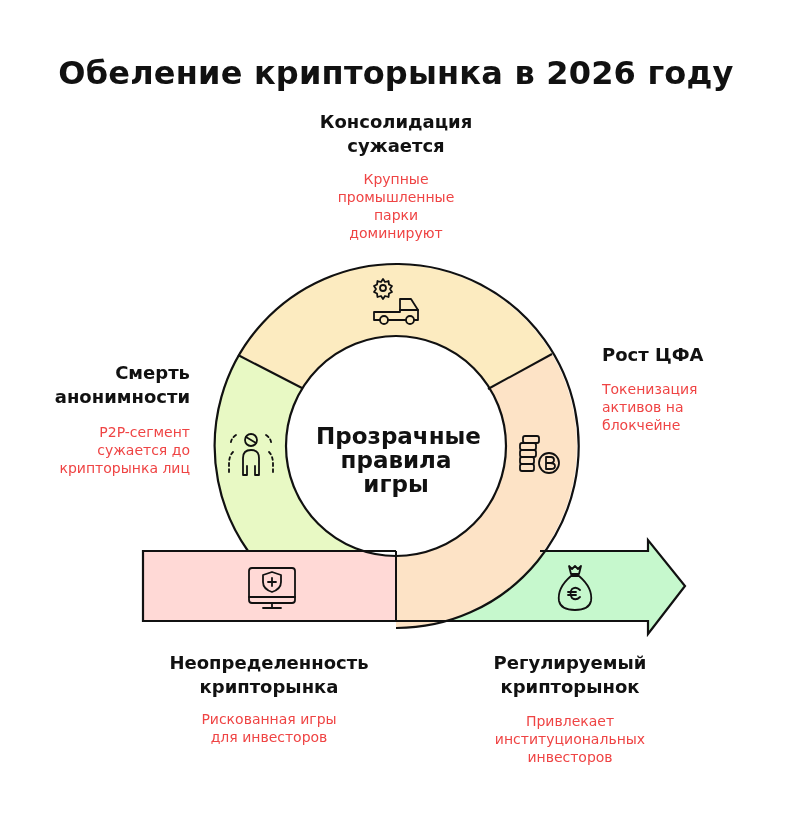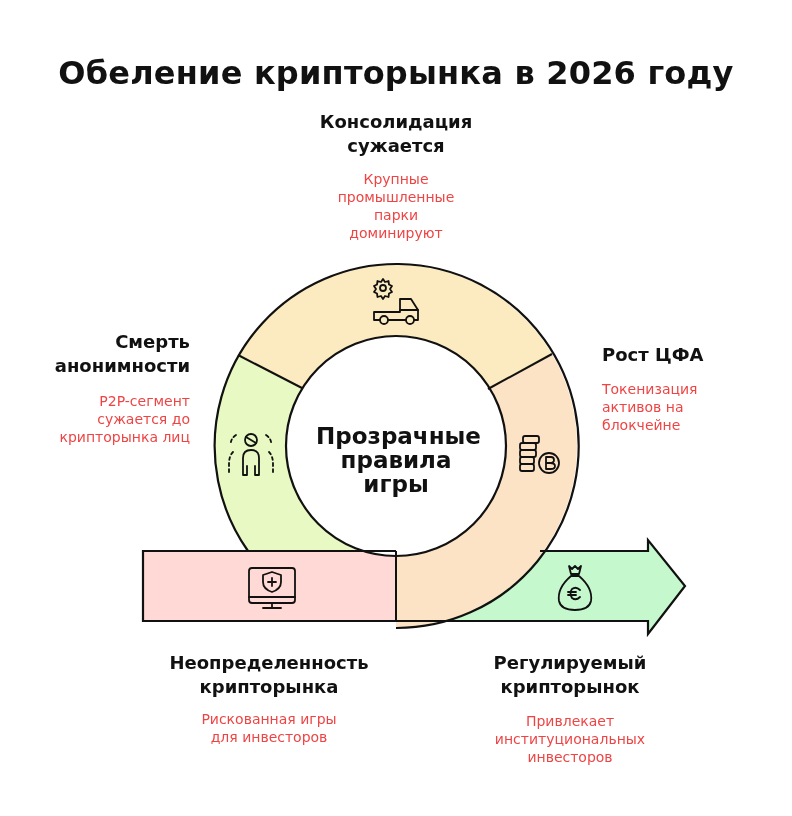--- a/index.html
+++ b/index.html
@@ -3,21 +3,21 @@
 <meta charset="utf-8">
 <style>
   html, body { margin:0; padding:0; background:#ffffff; }
   body { width:792px; height:816px; position:relative; overflow:hidden;
          font-family:"DejaVu Sans", sans-serif; color:#111; }
   .title { position:absolute; left:0; width:792px; top:54px; text-align:center;
            font-size:32px; font-weight:bold; letter-spacing:0.2px; }
   .heading { position:absolute; font-weight:bold; font-size:18px; line-height:24px; }
   .desc { position:absolute; font-size:14px; line-height:18px; color:#ef4444; }
   .center { text-align:center; }
-  .right { text-align:right; }
+  .right { text-align:right;margin-top:31px; }
   .left { text-align:left; }
   svg.diagram { position:absolute; left:0; top:0; }
   .center-label { position:absolute; left:316px; top:424px; width:160px; text-align:center;
                   font-weight:bold; font-size:23px; line-height:24px; }
 </style>
 </head>
 <body>
 
 <div class="title">Обеление крипторынка в 2026 году</div>
 

